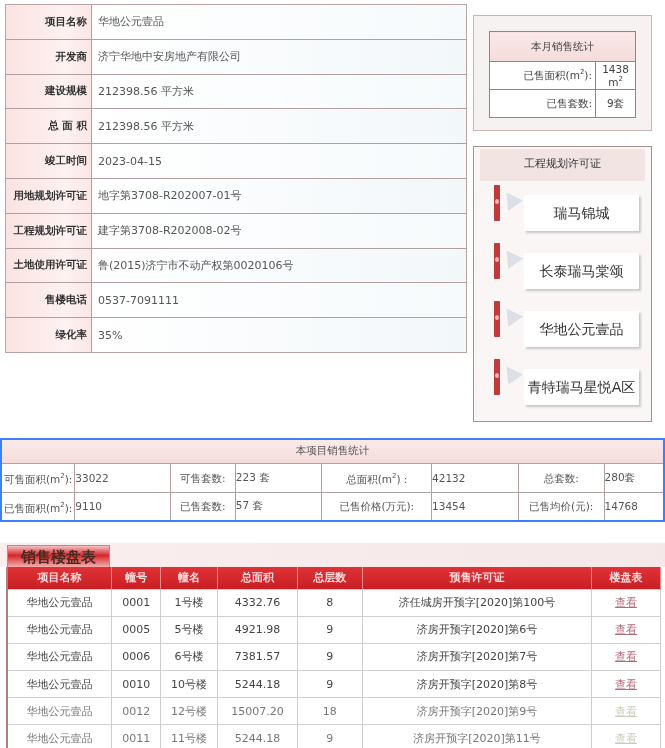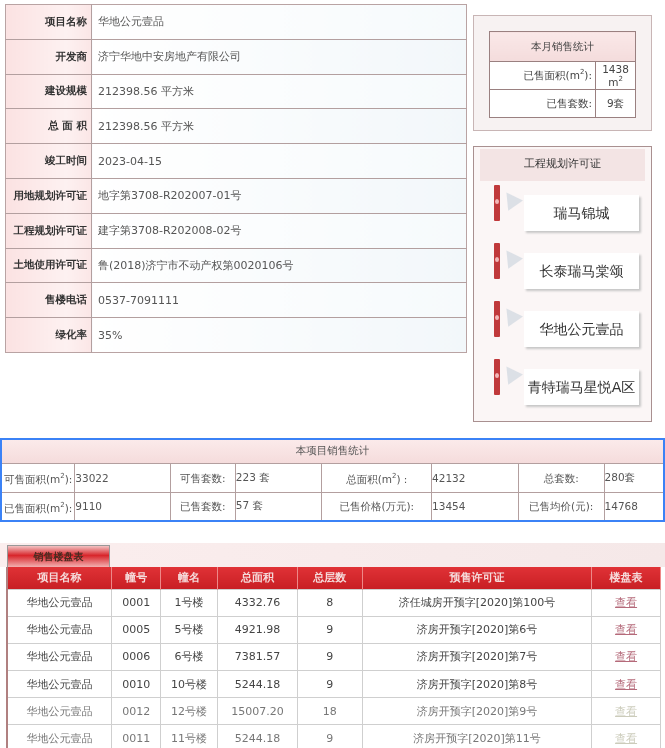--- a/index.html
+++ b/index.html
@@ -78,21 +78,21 @@
 
   
   .tab-strip {
     position: absolute; left: 0; top: 543px; width: 665px; height: 24px;
     background: linear-gradient(to right, #fbeeee, #f5e8e8);
   }
   .tab {
     position: absolute; left: 7px; top: 2px; width: 103px; height: 22px;
     background: linear-gradient(#f2c2c2, #d8262b 45%, #f2b0b0);
     border: 1px solid #999; border-bottom: none; text-align: center; line-height: 22px;
-    font-size: 10px; font-weight: bold; color: #4a2a20;
+    font-size: 15px; font-weight: bold; color: #4a2a20;
   }
   .build-table {
     position: absolute; left: 6px; top: 567px; width: 655px; border-collapse: collapse;
     border-left: 2px solid #b08080;
   }
   .build-table th {
     background: linear-gradient(#e03236, #c81f24); color: #f5dada; font-size: 11px; font-weight: bold;
     height: 22px; border-right: 1px solid #e88; border-left: 1px solid #e88;
   }
   .build-table td {
@@ -130,21 +130,21 @@
     <tr>
       <td class="info-label">用地规划许可证</td>
       <td class="info-value">地字第3708-R202007-01号</td>
     </tr>
     <tr>
       <td class="info-label">工程规划许可证</td>
       <td class="info-value">建字第3708-R202008-02号</td>
     </tr>
     <tr>
       <td class="info-label">土地使用许可证</td>
-      <td class="info-value">鲁(2018)济宁市不动产权第0020106号</td>
+      <td class="info-value">鲁(2015)济宁市不动产权第0020106号</td>
     </tr>
     <tr>
       <td class="info-label">售楼电话</td>
       <td class="info-value">0537-7091111</td>
     </tr>
     <tr>
       <td class="info-label">绿化率</td>
       <td class="info-value">35%</td>
     </tr>
   </tbody>

